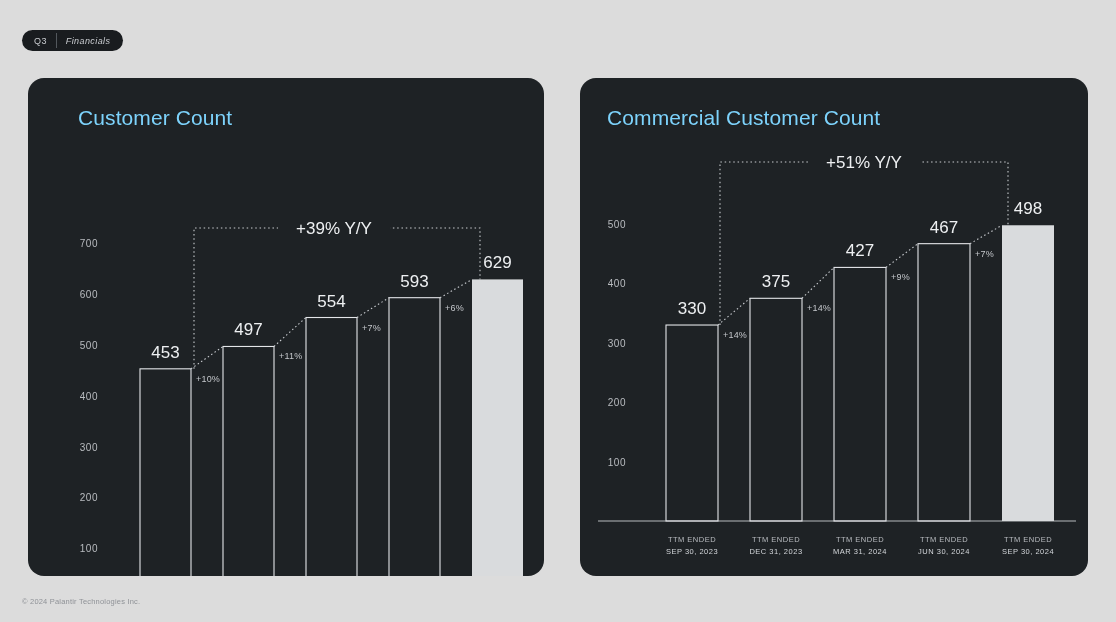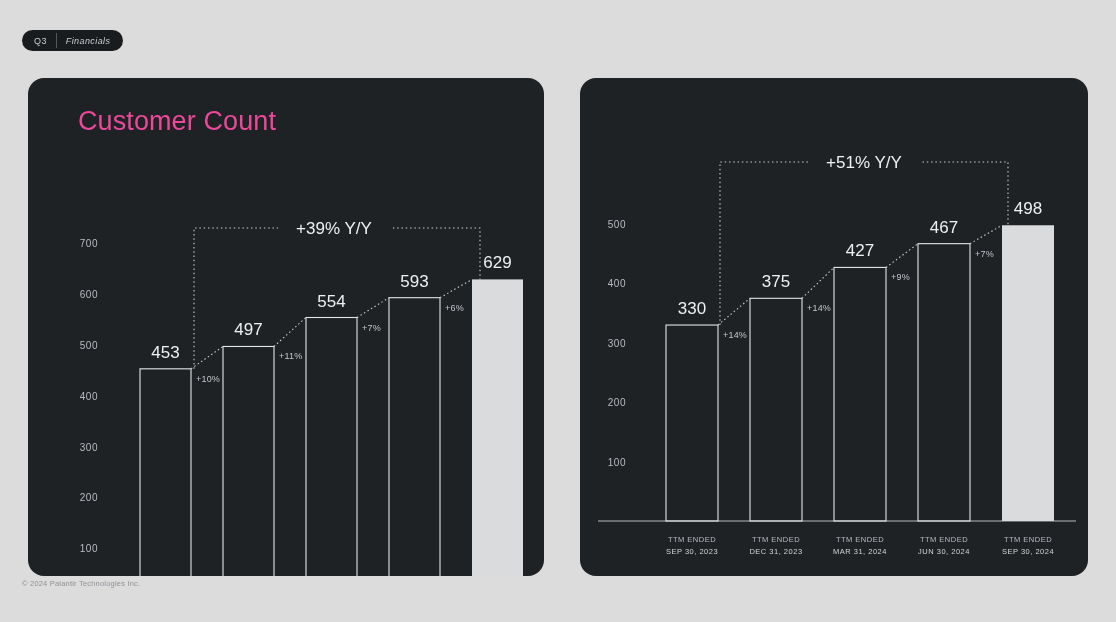--- a/index.html
+++ b/index.html
@@ -29,30 +29,30 @@
   
   .card {
     position: absolute; top: 78px; height: 498px;
     background: #1e2225; border-radius: 16px;
   }
   .card-left  { left: 28px;  width: 516px; }
   .card-right { left: 580px; width: 508px; }
 
   .chart-title {
     position: absolute; left: 50px; top: 28px;
-    font-size: 27px; font-weight: 400; color: #ec4899;
+    font-size: 21px; font-weight: 400; color: #7dd3fc;
     letter-spacing: .1px; white-space: nowrap;
   }
   .card-right .chart-title { left: 27px; }
 
   .chart-svg { position: absolute; left: 0; top: 0; width: 100%; height: 100%; }
 
   
   .footer {
-    position: absolute; left: 22px; top: 579px;
+    position: absolute; left: 22px; top: 597px;
     font-size: 7.5px; color: #8f9297; letter-spacing: .2px;
   }
 
   
   .axis-tick { font-family: "Liberation Sans", sans-serif; font-size: 10px; fill: #b9bcc0; letter-spacing: .5px; }
   .bar-value { font-family: "Liberation Sans", sans-serif; font-size: 17px; fill: #eef0f2; text-anchor: middle; }
   .pct-label { font-family: "Liberation Sans", sans-serif; font-size: 9px; fill: #c3c6ca; letter-spacing: .2px; }
   .yy-label  { font-family: "Liberation Sans", sans-serif; font-size: 17px; fill: #eef0f2; text-anchor: middle; }
   .cat-line1 { font-family: "Liberation Sans", sans-serif; font-size: 7.5px; fill: #b9bcc0; text-anchor: middle; letter-spacing: .5px; }
   .cat-line2 { font-family: "Liberation Sans", sans-serif; font-size: 7.5px; fill: #d3d6da; text-anchor: middle; letter-spacing: .5px; }
@@ -112,20 +112,21 @@
         <text x="303.5" y="542" class="cat-line1">TTM ENDED</text>
         <text x="303.5" y="554" class="cat-line2">MAR 31, 2024</text>
         <text x="386.5" y="542" class="cat-line1">TTM ENDED</text>
         <text x="386.5" y="554" class="cat-line2">JUN 30, 2024</text>
         <text x="469.5" y="542" class="cat-line1">TTM ENDED</text>
         <text x="469.5" y="554" class="cat-line2">SEP 30, 2024</text>
       </svg>
   </div>
 
   <div class="card card-right">
+    <div class="chart-title">Commercial Customer Count</div>
     <svg class="chart-svg" id="svg-1" viewBox="0 0 508 498" preserveAspectRatio="none">
         <text x="46" y="150.07167235494882" text-anchor="end" class="axis-tick">500</text>
         <text x="46" y="209.45733788395907" text-anchor="end" class="axis-tick">400</text>
         <text x="46" y="268.8430034129693" text-anchor="end" class="axis-tick">300</text>
         <text x="46" y="328.22866894197955" text-anchor="end" class="axis-tick">200</text>
         <text x="46" y="387.6143344709898" text-anchor="end" class="axis-tick">100</text>
         <line x1="18" y1="443" x2="496" y2="443" class="baseline"></line>
         <rect x="86" y="247.02730375426623" width="52" height="195.97269624573377" class="bar-outline"></rect>
         <text x="112" y="236.02730375426623" class="bar-value">330</text>
         <rect x="170" y="220.30375426621163" width="52" height="222.69624573378837" class="bar-outline"></rect>

